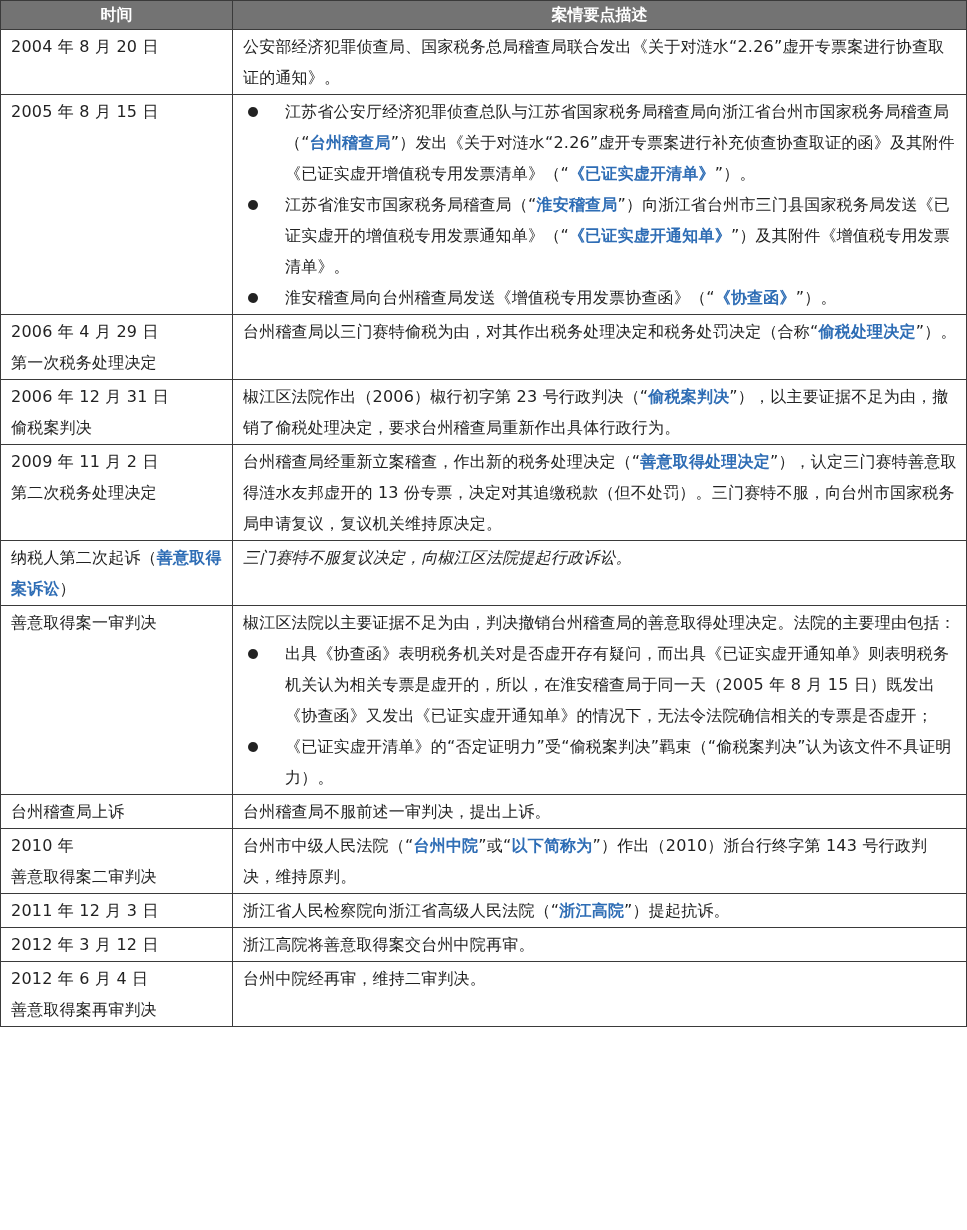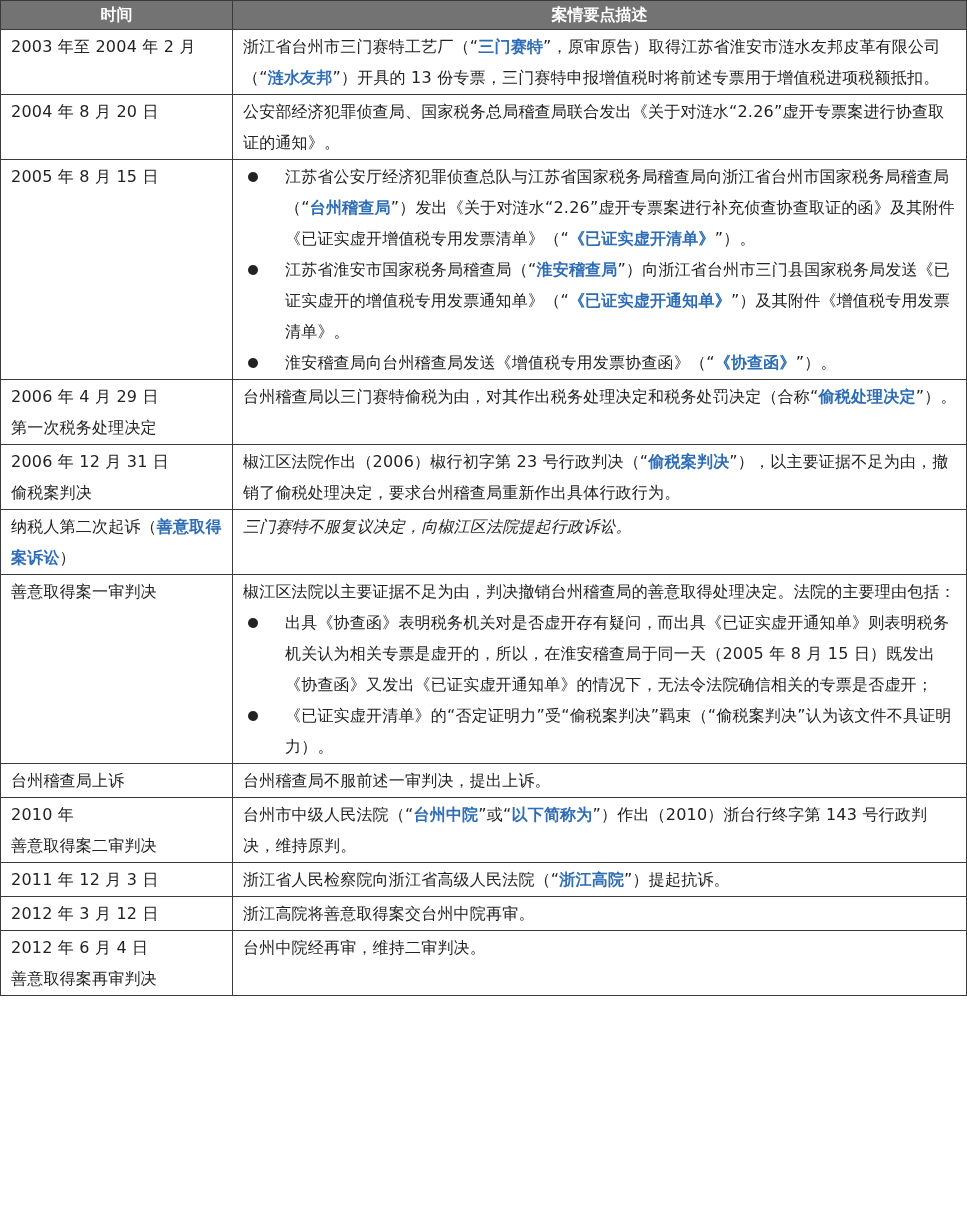--- a/index.html
+++ b/index.html
@@ -64,28 +64,20 @@
     </colgroup>
   <thead>
     <tr>
       <th>时间</th>
       <th>案情要点描述</th>
     </tr>
   </thead>
   <tbody id="tbody">
       <tr>
         <td class="time-cell">
-          <span class="line">2003 年至 2004 年 2 月</span>
-        </td>
-        <td class="desc-cell">
-          <div><span>浙江省台州市三门赛特工艺厂（“</span><span class="hl" style="color: rgb(46, 109, 181);">三门赛特</span><span>”，原审原告）取得江苏省淮安市涟水友邦皮革有限公司（“</span><span class="hl" style="color: rgb(46, 109, 181);">涟水友邦</span><span>”）开具的 13 份专票，三门赛特申报增值税时将前述专票用于增值税进项税额抵扣。</span></div>
-        </td>
-      </tr>
-      <tr>
-        <td class="time-cell">
           <span class="line">2004 年 8 月 20 日</span>
         </td>
         <td class="desc-cell">
           <div><span>公安部经济犯罪侦查局、国家税务总局稽查局联合发出《关于对涟水“2.26”虚开专票案进行协查取证的通知》。</span></div>
         </td>
       </tr>
       <tr>
         <td class="time-cell">
           <span class="line">2005 年 8 月 15 日</span>
         </td>
@@ -106,20 +98,29 @@
           <div><span>台州稽查局以三门赛特偷税为由，对其作出税务处理决定和税务处罚决定（合称“</span><span class="hl" style="color: rgb(46, 109, 181);">偷税处理决定</span><span>”）。</span></div>
         </td>
       </tr>
       <tr>
         <td class="time-cell">
           <span class="line">2006 年 12 月 31 日</span>
           <span class="line">偷税案判决</span>
         </td>
         <td class="desc-cell">
           <div><span>椒江区法院作出（2006）椒行初字第 23 号行政判决（“</span><span class="hl" style="color: rgb(46, 109, 181);">偷税案判决</span><span>”），以主要证据不足为由，撤销了偷税处理决定，要求台州稽查局重新作出具体行政行为。</span></div>
+        </td>
+      </tr>
+      <tr>
+        <td class="time-cell">
+          <span class="line">2009 年 11 月 2 日</span>
+          <span class="line">第二次税务处理决定</span>
+        </td>
+        <td class="desc-cell">
+          <div><span>台州稽查局经重新立案稽查，作出新的税务处理决定（“</span><span class="hl" style="color: rgb(46, 109, 181);">善意取得处理决定</span><span>”），认定三门赛特善意取得涟水友邦虚开的 13 份专票，决定对其追缴税款（但不处罚）。三门赛特不服，向台州市国家税务局申请复议，复议机关维持原决定。</span></div>
         </td>
       </tr>
       <tr>
         <td class="time-cell"><span>纳税人第二次起诉（</span><span class="hl" style="color: rgb(46, 109, 181);">善意取得案诉讼</span><span>）</span></td>
         <td class="desc-cell mid">
           <div><span>三门赛特不服复议决定，向椒江区法院提起行政诉讼。</span></div>
         </td>
       </tr>
       <tr>
         <td class="time-cell">

